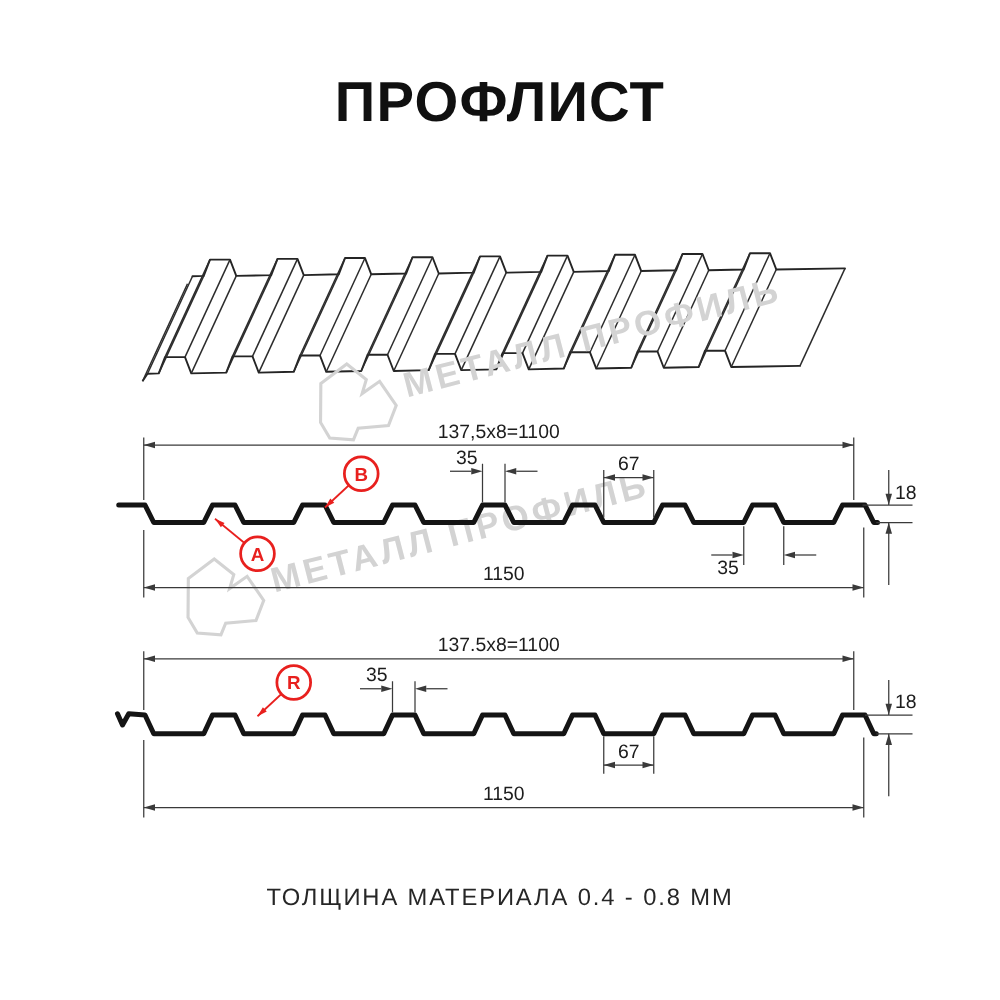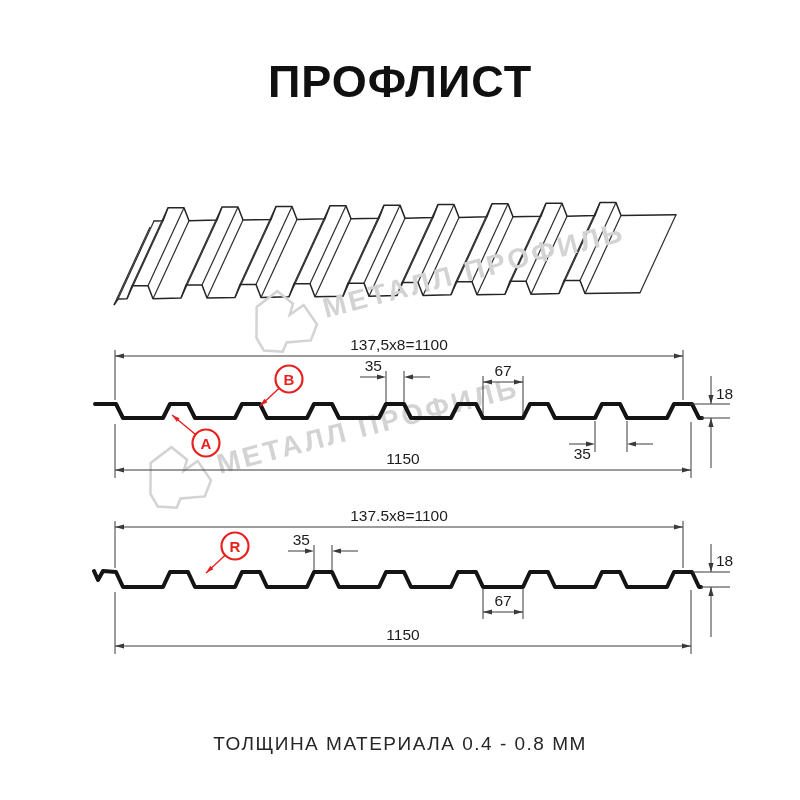--- a/index.html
+++ b/index.html
@@ -2,21 +2,21 @@
 <html><head>
 <meta charset="utf-8">
 <style>
   html,body{margin:0;padding:0;background:#fff;}
   #page{position:relative;width:800px;height:800px;background:#ffffff;overflow:hidden;
         font-family:"Liberation Sans",sans-serif;}
   #drawing{position:absolute;left:0;top:0;}
   .htext{position:absolute;left:0;width:800px;text-align:center;color:#101010;}
   #title{top:56px;font-size:45px;font-weight:bold;letter-spacing:1px;}
   #subtitle{top:114px;font-size:21px;font-weight:500;letter-spacing:1px;}
-  #footer{top:708px;font-size:19px;font-weight:500;letter-spacing:1.5px;color:#262626;margin-top:25px;}
+  #footer{top:708px;font-size:19px;font-weight:500;letter-spacing:1.5px;color:#262626;}
 </style>
 </head>
 <body>
 
 <div id="page">
   <svg id="drawing" width="800" height="800" viewBox="0 0 800 800">
       <g>
         <path d="M 118 299 L 127 298.736 L 132 285.736 L 148 285.736 L 153 298.736 L 181 298.088 L 186 285.088 L 202 285.088 L 207 298.088 L 235 297.44 L 240 284.44 L 256 284.44 L 261 297.44 L 289 296.792 L 294 283.792 L 310 283.792 L 315 296.792 L 343 296.144 L 348 283.144 L 364 283.144 L 369 296.144 L 397 295.496 L 402 282.496 L 418 282.496 L 423 295.496 L 451 294.848 L 456 281.848 L 472 281.848 L 477 294.848 L 505 294.2 L 510 281.2 L 526 281.2 L 531 294.2 L 559 293.552 L 564 280.552 L 580 280.552 L 585 293.552 L 640 292.736" fill="none" stroke="#242424" stroke-width="1.5" stroke-linejoin="round" stroke-linecap="round"></path>
         <path d="M 154 221 L 163 220.736 L 168 207.736 L 184 207.736 L 189 220.736 L 217 220.08800000000002 L 222 207.08800000000002 L 238 207.08800000000002 L 243 220.08800000000002 L 271 219.44 L 276 206.44 L 292 206.44 L 297 219.44 L 325 218.79199999999997 L 330 205.79199999999997 L 346 205.79199999999997 L 351 218.79199999999997 L 379 218.144 L 384 205.144 L 400 205.144 L 405 218.144 L 433 217.49599999999998 L 438 204.49599999999998 L 454 204.49599999999998 L 459 217.49599999999998 L 487 216.848 L 492 203.848 L 508 203.848 L 513 216.848 L 541 216.2 L 546 203.2 L 562 203.2 L 567 216.2 L 595 215.55200000000002 L 600 202.55200000000002 L 616 202.55200000000002 L 621 215.55200000000002 L 676 214.736" fill="none" stroke="#242424" stroke-width="1.5" stroke-linejoin="round" stroke-linecap="round"></path>
         <line x1="118" y1="299" x2="154" y2="221" stroke="#2c2c2c" stroke-width="1.2"></line>

